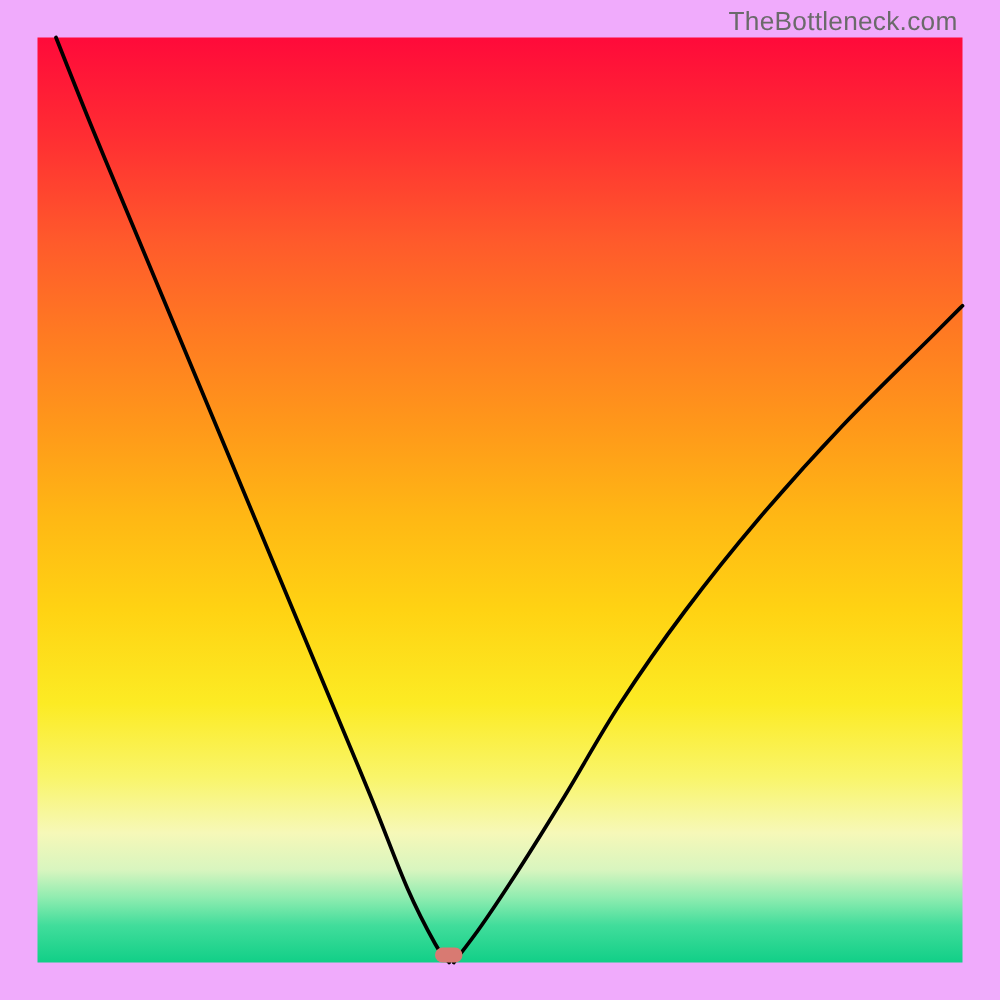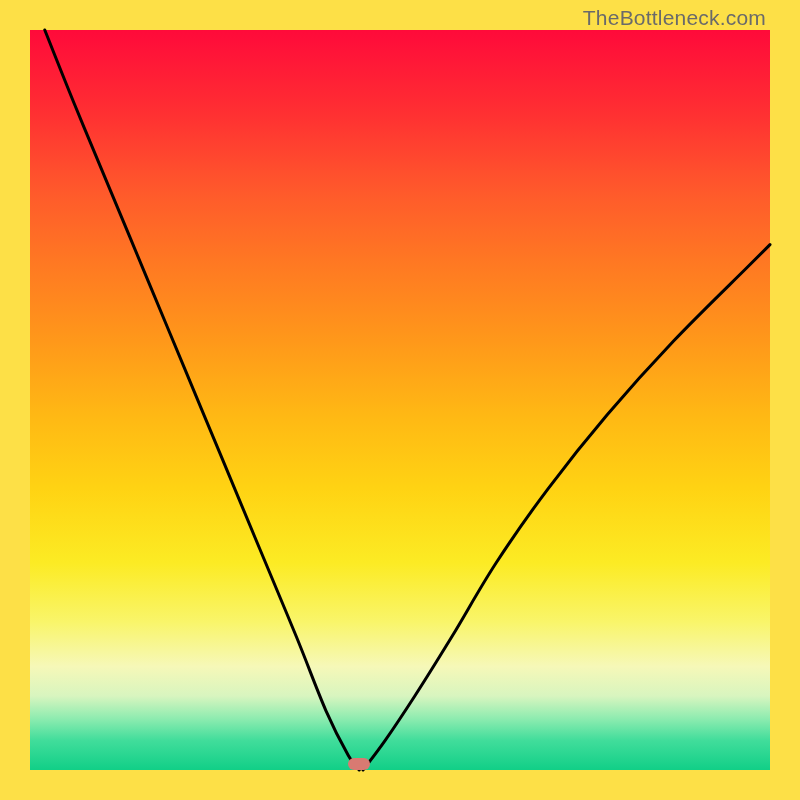--- a/index.html
+++ b/index.html
@@ -8,21 +8,21 @@
     width: 800px;
     height: 800px;
     background: #000;
     font-family: Arial, Helvetica, sans-serif;
     overflow: hidden;
   }
   .frame {
     position: relative;
     width: 800px;
     height: 800px;
-    background: #fde047;
+    background: #f0abfc;
   }
   .plot-area {
     position: absolute;
     left: 30px;
     top: 30px;
     width: 740px;
     height: 740px;
     background: linear-gradient(to bottom,
       #ff0a3a 0%,
       #ff2b33 10%,

